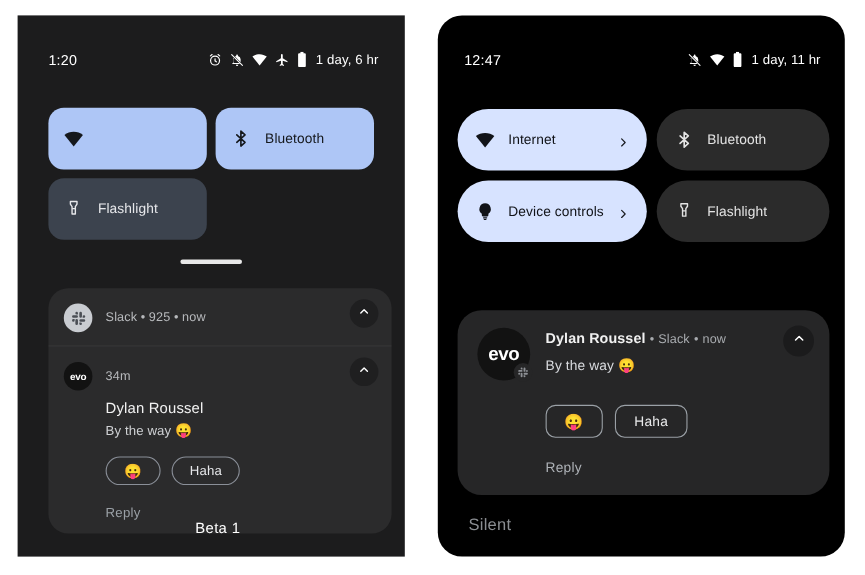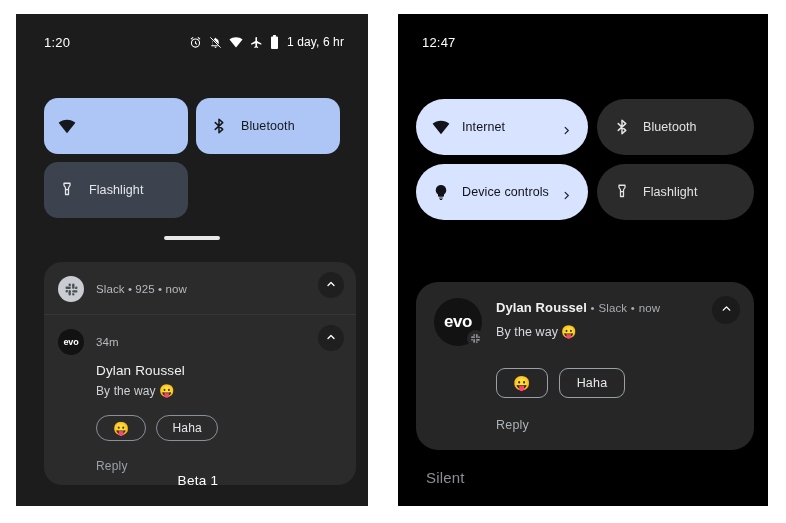--- a/index.html
+++ b/index.html
@@ -32,27 +32,28 @@
   }
   .panel-left {
     left: 16px;
     width: 352px;
     background: #1c1c1d;
   }
   .panel-right {
     left: 398px;
     width: 370px;
     background: #000000;
+    border-radius: 22px;
   }
 
   
   .statusbar {
     position: absolute;
     left: 0; right: 0;
-    top: 0;
+    top: 12px;
     height: 56px;
     display: flex;
     align-items: center;
     justify-content: space-between;
     color: #ffffff;
   }
   .panel-left .statusbar { padding: 0 24px 0 28px; }
   .panel-right .statusbar { padding: 0 22px 0 24px; }
 
   .clock {
@@ -478,20 +479,40 @@
       </div>
     </div>
 
     <div class="caption">Beta 1</div>
   </div>
 
   <div class="panel panel-right">
 
     <div class="statusbar">
       <div class="clock">12:47</div>
+      <div class="status-icons">
+        <span>
+          <svg width="13" height="13" viewBox="0 0 24 24" fill="#fff">
+            <path d="M18 15.6V11a6 6 0 0 0-4.5-5.8V4.5a1.5 1.5 0 0 0-3 0v.7a6 6 0 0 0-2 .9l9.2 9.2zM6 11v5l-2 2v1h13.2l-2-2H6.4V11c0-.5.1-1 .2-1.4L5.1 8.2C5 8.9 6 9.9 6 11z"></path>
+            <path d="M3 3l18 18" stroke="#fff" stroke-width="1.8" stroke-linecap="round"></path>
+            <path d="M10 20a2 2 0 0 0 4 0z"></path>
+          </svg>
+        </span>
+        <span>
+          <svg width="14" height="14" viewBox="0 0 24 24" fill="#fff">
+            <path d="M12 21.5 0.8 7.6C3.9 5.2 7.8 3.8 12 3.8s8.1 1.4 11.2 3.8L12 21.5z"></path>
+          </svg>
+        </span>
+        <span>
+          <svg width="9" height="14" viewBox="0 0 12 20" fill="#fff">
+            <path d="M4 0h4v2h1.6A1.4 1.4 0 0 1 11 3.4v15.2A1.4 1.4 0 0 1 9.6 20H2.4A1.4 1.4 0 0 1 1 18.6V3.4A1.4 1.4 0 0 1 2.4 2H4V0z"></path>
+          </svg>
+        </span>
+        <span class="batt-text">1 day, 11 hr</span>
+      </div>
     </div>
 
     <div class="qs-grid2">
 
       <div class="tile2 on">
         <span class="t-icon">
           <svg width="18" height="18" viewBox="0 0 24 24" fill="#111318">
             <path d="M12 21.5 0.8 7.6C3.9 5.2 7.8 3.8 12 3.8s8.1 1.4 11.2 3.8L12 21.5z"></path>
           </svg>
         </span>

